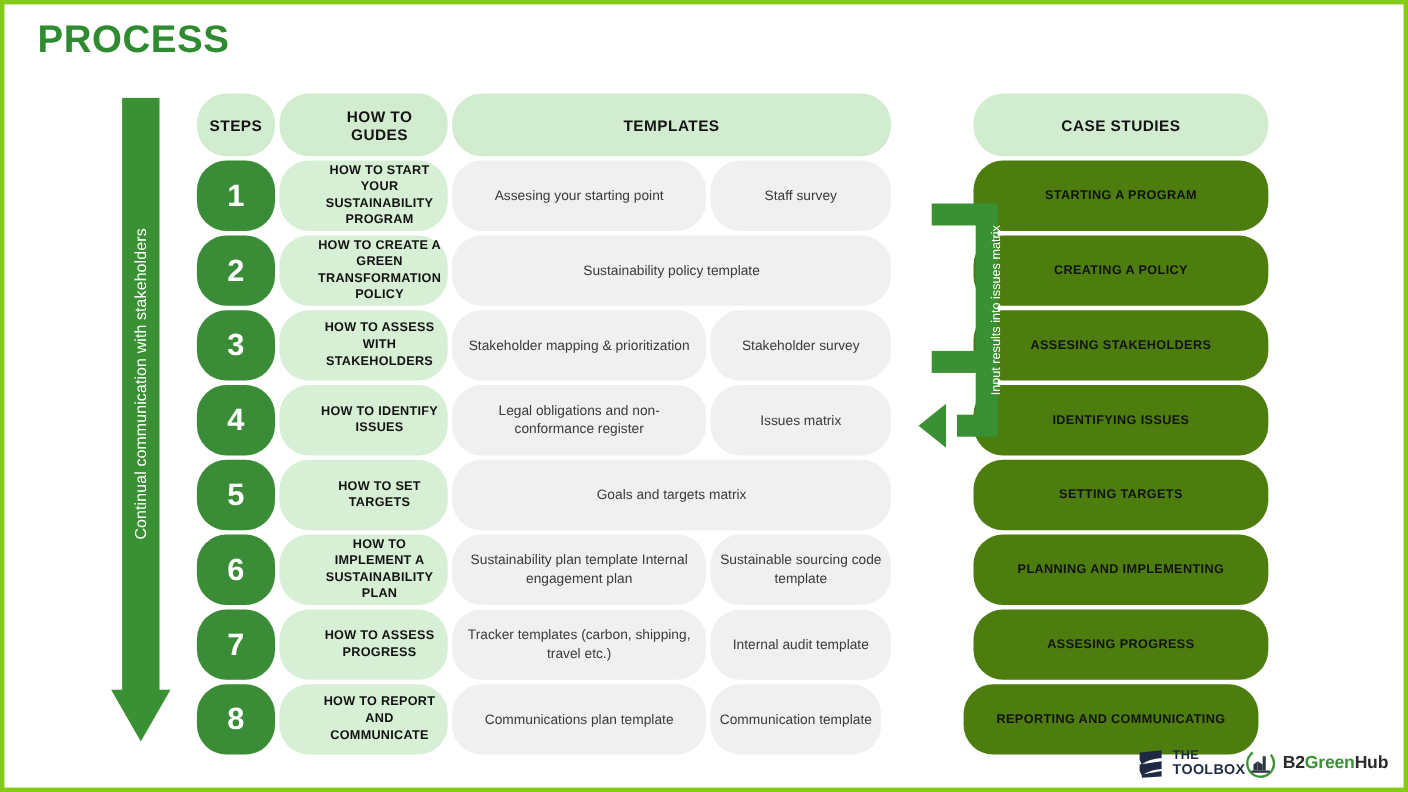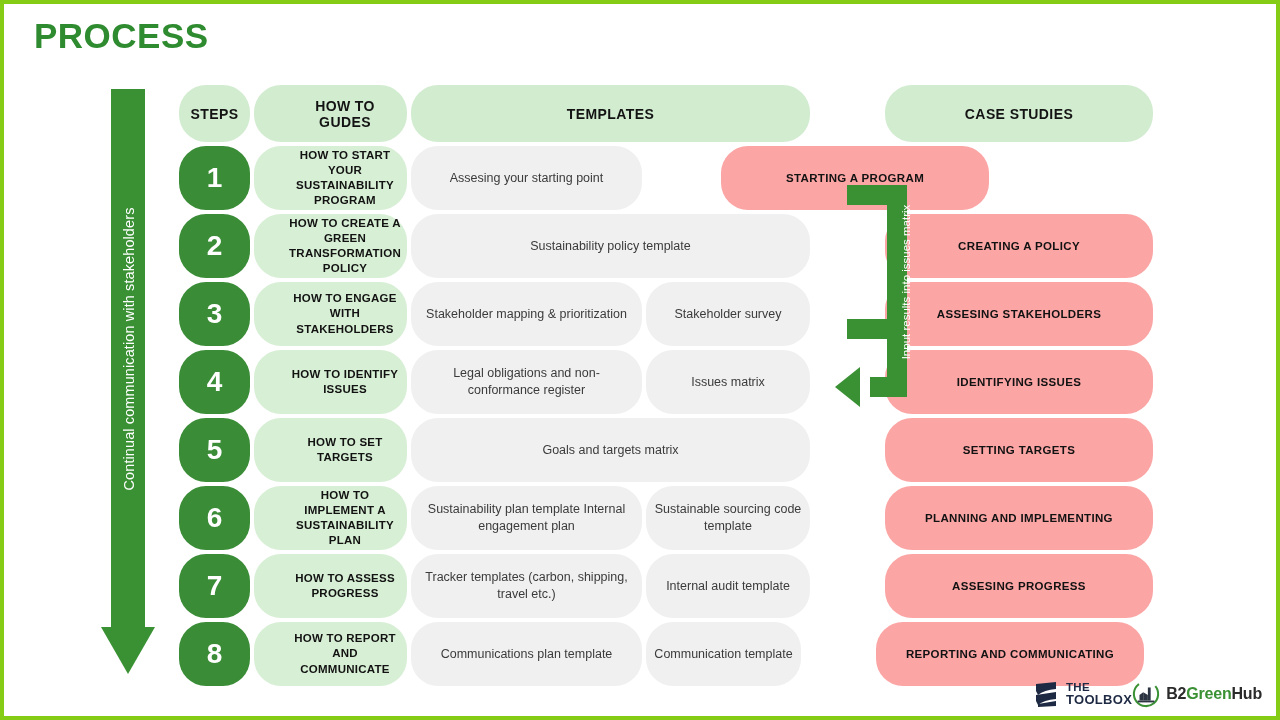--- a/index.html
+++ b/index.html
@@ -125,21 +125,21 @@
     line-height: 1.32;
     letter-spacing: 0.25px;
   }
   .tpl {
     background: #f0f0f0;
     color: #3b3b3b;
     font-size: 12.5px;
     line-height: 1.35;
   }
   .case {
-    background: #fca5a5;
+    background: #4d7c0f;
     color: #121212;
     font-size: 11.5px;
     font-weight: bold;
     letter-spacing: 0.35px;
   }
 
   
   #feedback { position: absolute; left: 843px; top: 181px; width: 62px; height: 228px; }
   #fb-top    { position: absolute; left: 0;  top: 0;   width: 50px; height: 20px; background: #3a9134; }
   #fb-mid    { position: absolute; left: 0;  top: 134px; width: 50px; height: 20px; background: #3a9134; }
@@ -204,38 +204,39 @@
       </div>
     </div>
 
     <div class="row brow">
       <div class="cell step c-step">1</div>
       <div class="gap"></div>
       <div class="cell guide c-guide">HOW TO START YOUR SUSTAINABILITY PROGRAM</div>
       <div class="gap"></div>
       <div class="cell tpl c-tpl-a">Assesing your starting point</div>
       <div class="gap"></div>
+      <div class="cell tpl c-tpl-b" style="width:164px">Staff survey</div>
       <div class="cell c-spacer"></div>
       <div class="cell case c-case">STARTING A PROGRAM</div>
     </div>
 
     <div class="row brow">
       <div class="cell step c-step">2</div>
       <div class="gap"></div>
       <div class="cell guide c-guide">HOW  TO CREATE A GREEN TRANSFORMATION POLICY</div>
       <div class="gap"></div>
       <div class="cell tpl c-tplwide">Sustainability policy template</div>
       <div class="cell c-spacer"></div>
       <div class="cell case c-case">CREATING A POLICY</div>
     </div>
 
     <div class="row brow">
       <div class="cell step c-step">3</div>
       <div class="gap"></div>
-      <div class="cell guide c-guide">HOW TO ENGAGE WITH STAKEHOLDERS</div>
+      <div class="cell guide c-guide">HOW TO ASSESS WITH STAKEHOLDERS</div>
       <div class="gap"></div>
       <div class="cell tpl c-tpl-a">Stakeholder mapping &amp; prioritization</div>
       <div class="gap"></div>
       <div class="cell tpl c-tpl-b" style="width:164px">Stakeholder survey</div>
       <div class="cell c-spacer"></div>
       <div class="cell case c-case">ASSESING STAKEHOLDERS</div>
     </div>
 
     <div class="row brow">
       <div class="cell step c-step">4</div>

